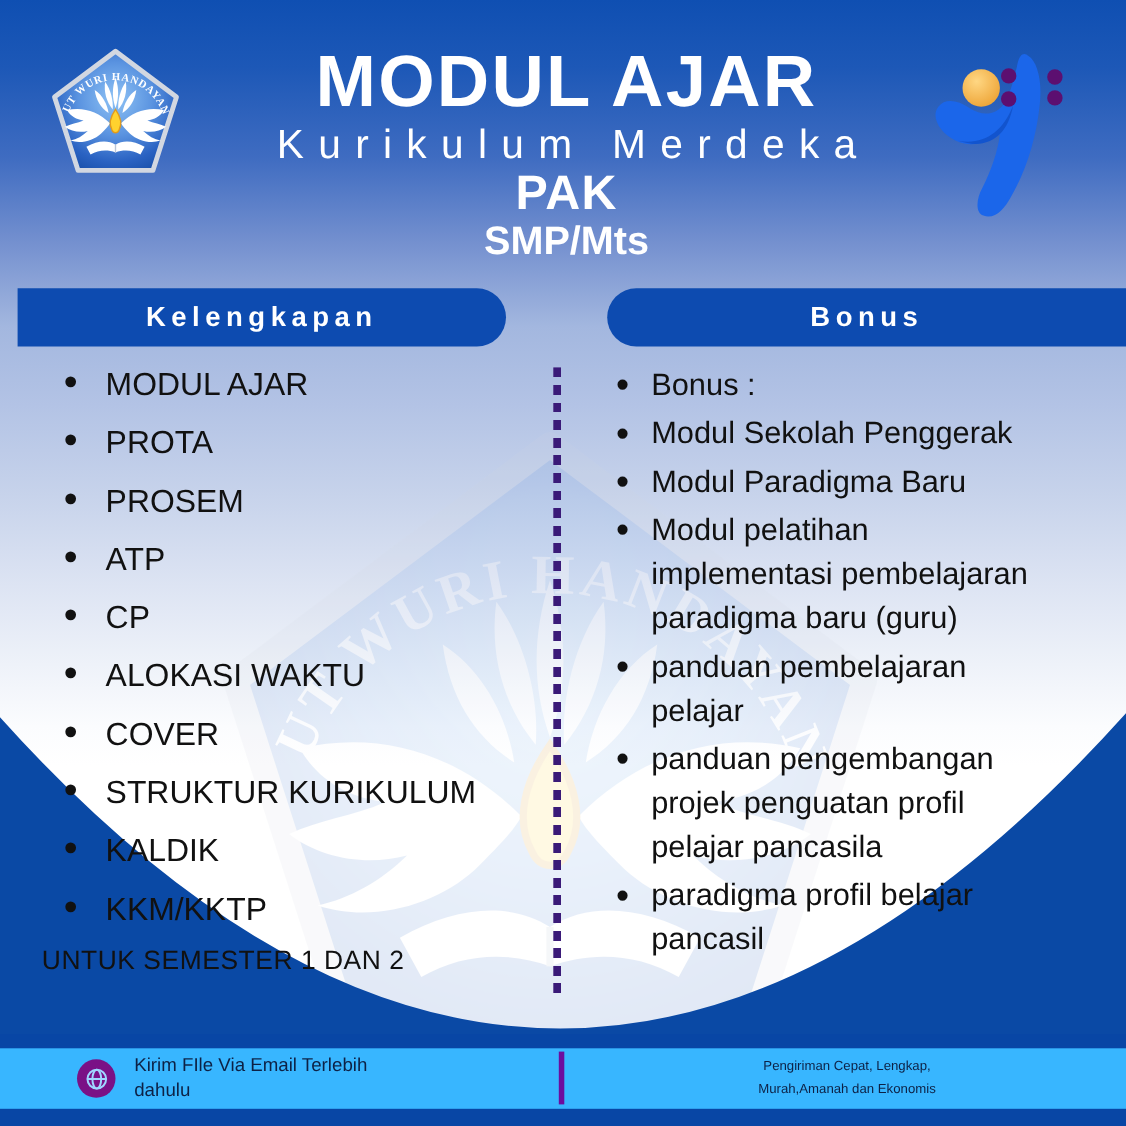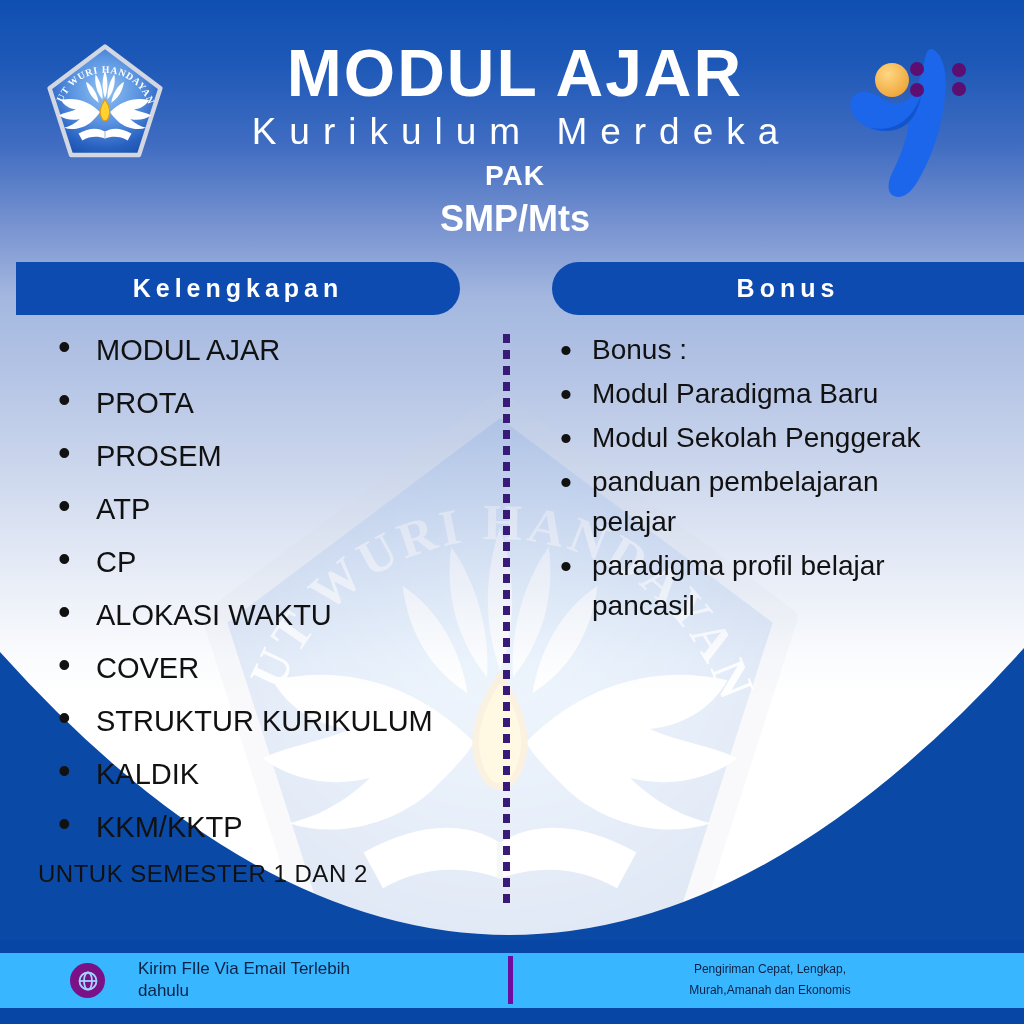--- a/index.html
+++ b/index.html
@@ -8,21 +8,21 @@
     font-family:"Liberation Sans",sans-serif;
     background:linear-gradient(180deg,
       #0f4fb2 0%, #1d58b7 6%, #3f6cc1 14%, #7490cf 21.5%,
       #a3b7df 29%, #b3c3e5 36%, #c7d3eb 44%, #dde4f3 52%,
       #eef2f9 59%, #fbfcfe 64.5%, #ffffff 68%);
   }
   
   .titles{position:absolute;left:190px;top:36px;width:650px;text-align:center;color:#fff;}
   .title-main{font-size:66px;line-height:74px;font-weight:800;letter-spacing:2px;margin:0;}
   .title-sub{font-size:37px;line-height:44px;font-weight:400;letter-spacing:13px;padding-left:13px;}
-  .title-subject{font-size:28px;line-height:44px;font-weight:800;letter-spacing:1px;}
+  .title-subject{font-size:44px;line-height:44px;font-weight:800;letter-spacing:1px;}
   .title-grade{font-size:36px;line-height:42px;font-weight:800;}
   .ministry-logo{position:absolute;left:42px;top:36px;width:126px;height:132px;}
   .figure-icon{position:absolute;left:838px;top:32px;width:160px;height:190px;}
   
   .watermark{position:absolute;left:175px;top:365px;width:650px;height:650px;opacity:.13;}
   .dome{position:absolute;left:0;top:0;width:1024px;height:1024px;pointer-events:none;}
   
   .pill{position:absolute;top:262px;height:53px;background:#0d4bb0;color:#fff;
         display:flex;align-items:center;justify-content:center;
         font-size:25px;font-weight:bold;letter-spacing:5px;}
@@ -39,21 +39,21 @@
   .list-right li::before{content:"\2022";position:absolute;left:4px;top:0;font-size:34px;}
   .list-right li span{display:block;}
   .dotted-divider{position:absolute;left:503px;top:334px;width:7px;height:572px;
     background:repeating-linear-gradient(180deg,#3a1a78 0 9px,transparent 9px 16px);}
   
   .footer{position:absolute;left:0;top:940px;width:1024px;height:84px;background:#0846a5;}
   .footer-band{position:absolute;left:0;top:13px;width:1024px;height:55px;background:#38b6ff;}
   .globe-badge{position:absolute;left:70px;top:10px;width:35px;height:35px;border-radius:50%;
     background:#7a1186;display:flex;align-items:center;justify-content:center;}
   .footer-note-left{position:absolute;left:122px;top:5px;width:260px;
-    font-size:17px;line-height:22px;color:#0d2145;font-weight:500;margin-left:16px;}
+    font-size:17px;line-height:22px;color:#0d2145;font-weight:500;}
   .footer-vdivider{position:absolute;left:508px;top:3px;width:5px;height:48px;background:#6d0d9e;}
   .footer-note-right{position:absolute;left:530px;top:6px;width:480px;text-align:center;
     font-size:12px;line-height:21px;color:#0d2145;font-weight:500;}
 </style>
 </head>
 <body>
 
 <div class="canvas">
 
   <svg width="0" height="0" style="position:absolute" aria-hidden="true">
@@ -142,28 +142,38 @@
   </ul>
   <div class="footnote">UNTUK SEMESTER 1 DAN 2</div>
 
   <div class="dotted-divider"></div>
 
   <ul class="plain list-right">
     <li>
       <span>Bonus :</span>
     </li>
     <li>
+      <span>Modul Sekolah Penggerak</span>
+    </li>
+    <li>
       <span>Modul Paradigma Baru</span>
     </li>
     <li>
-      <span>Modul Sekolah Penggerak</span>
+      <span>Modul pelatihan</span>
+      <span>implementasi pembelajaran</span>
+      <span>paradigma baru (guru)</span>
     </li>
     <li>
       <span>panduan pembelajaran</span>
       <span>pelajar</span>
+    </li>
+    <li>
+      <span>panduan pengembangan</span>
+      <span>projek penguatan profil</span>
+      <span>pelajar pancasila</span>
     </li>
     <li>
       <span>paradigma profil belajar</span>
       <span>pancasil</span>
     </li>
   </ul>
 
   <div class="footer">
     <div class="footer-band">
       <div class="globe-badge">

